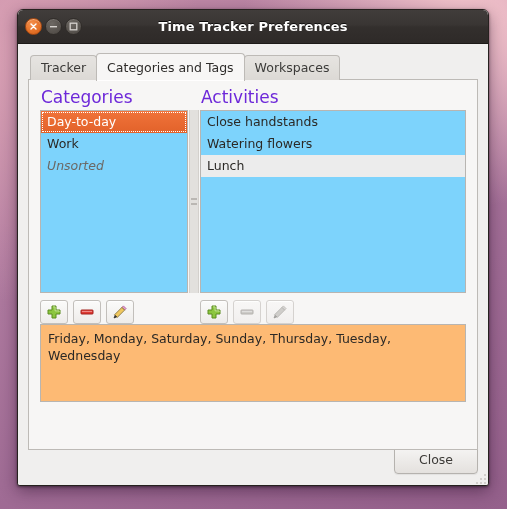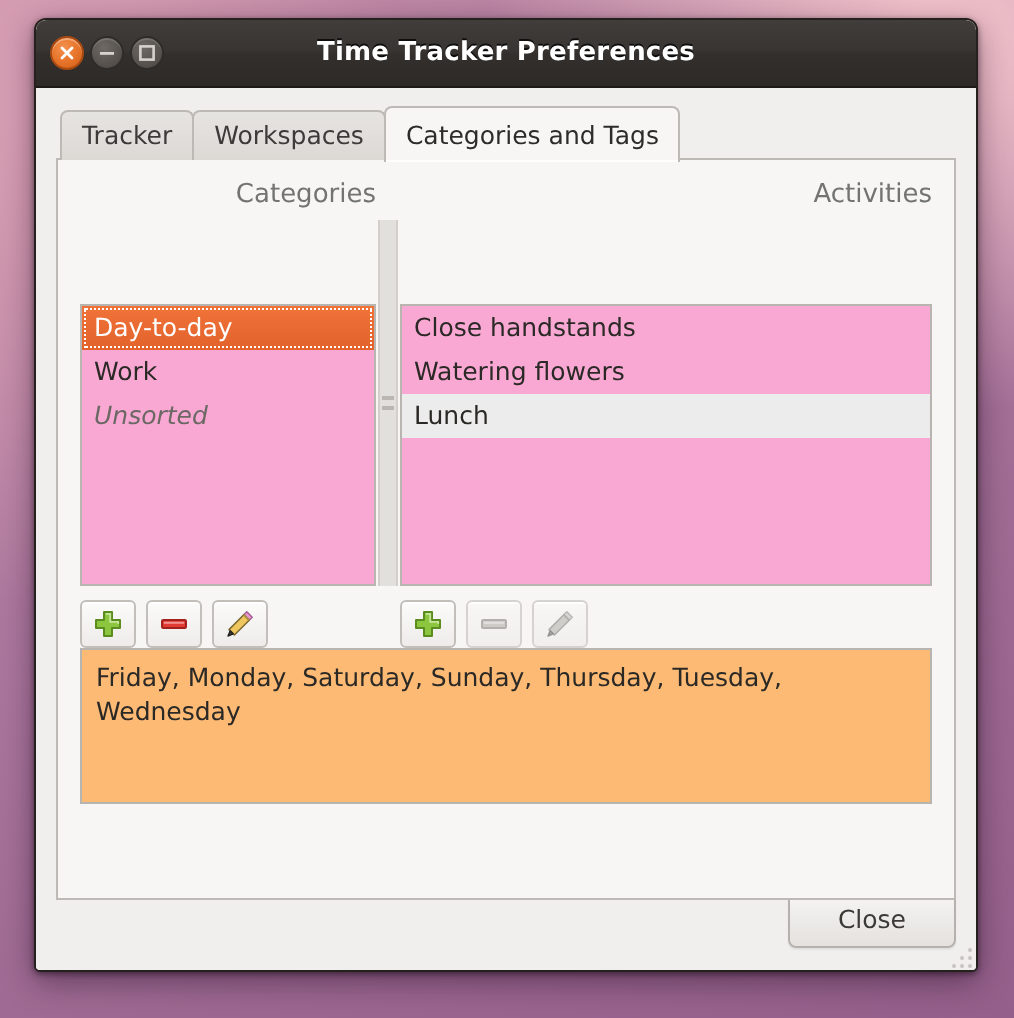--- a/index.html
+++ b/index.html
@@ -135,34 +135,32 @@
   
   .panes {
     display: flex;
     height: 203px;
   }
   .pane { display: flex; flex-direction: column; }
   .pane.left { width: 148px; }
   .pane.right { flex: 1; }
 
   .pane-label {
-    font-size: 13px;
-    color: #737373;
+    font-size: 17px;
+    color: #6d28d9;
     margin: 0 0 5px 1px;
     line-height: 15px;
-    text-align: right;
   }
 
   .listbox {
     flex: 1;
-    background: #f9a8d4;
+    background: #7dd3fc;
     border: 1px solid #b8b5b1;
     overflow: hidden;
     box-sizing: border-box;
-    margin-top: 42px;
   }
   .row {
     font-size: 12.5px;
     color: #2b2926;
     padding: 3px 5px 3px 6px;
     line-height: 16px;
     cursor: pointer;
     white-space: nowrap;
     box-sizing: border-box;
   }
@@ -296,22 +294,22 @@
         </svg>
       </div>
     </div>
     <div class="title">Time Tracker Preferences</div>
   </div>
 
   <div class="wbody">
 
     <div class="tabstrip">
       <div class="tab">Tracker</div>
+      <div class="tab active">Categories and Tags</div>
       <div class="tab">Workspaces</div>
-      <div class="tab active">Categories and Tags</div>
     </div>
 
     <div class="tabpanel">
 
       <div class="panes">
 
         <div class="pane left">
           <div class="pane-label">Categories</div>
           <div class="listbox">
             <div class="row selected">Day-to-day</div>

